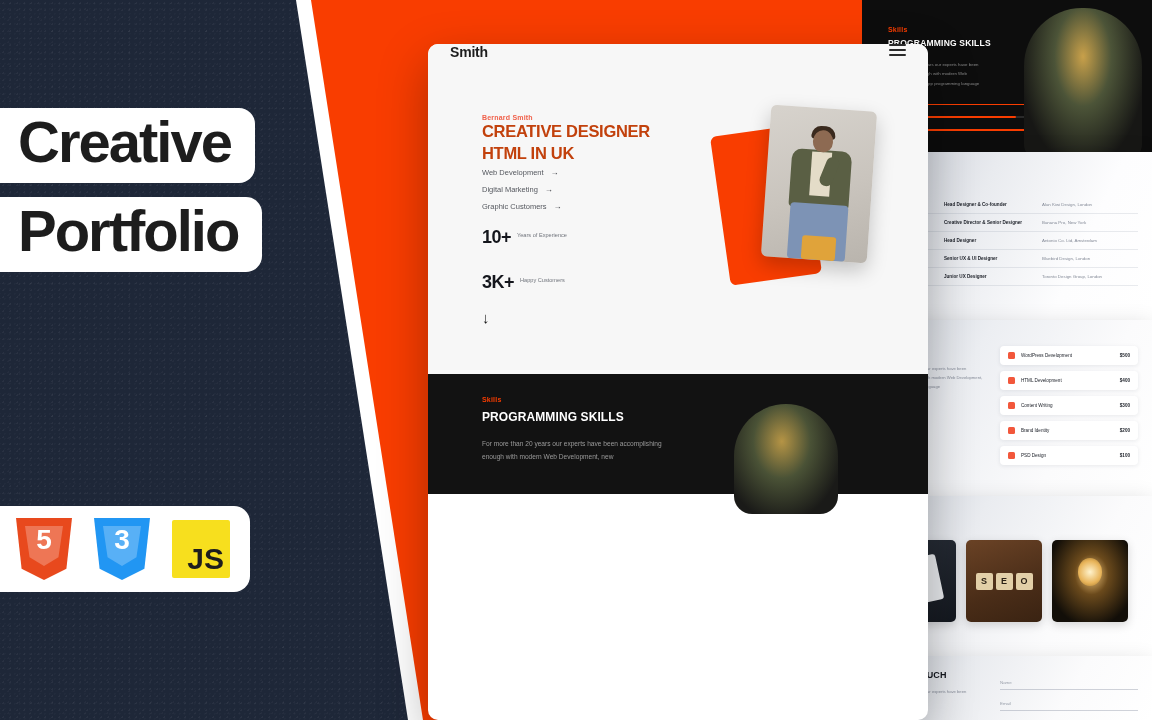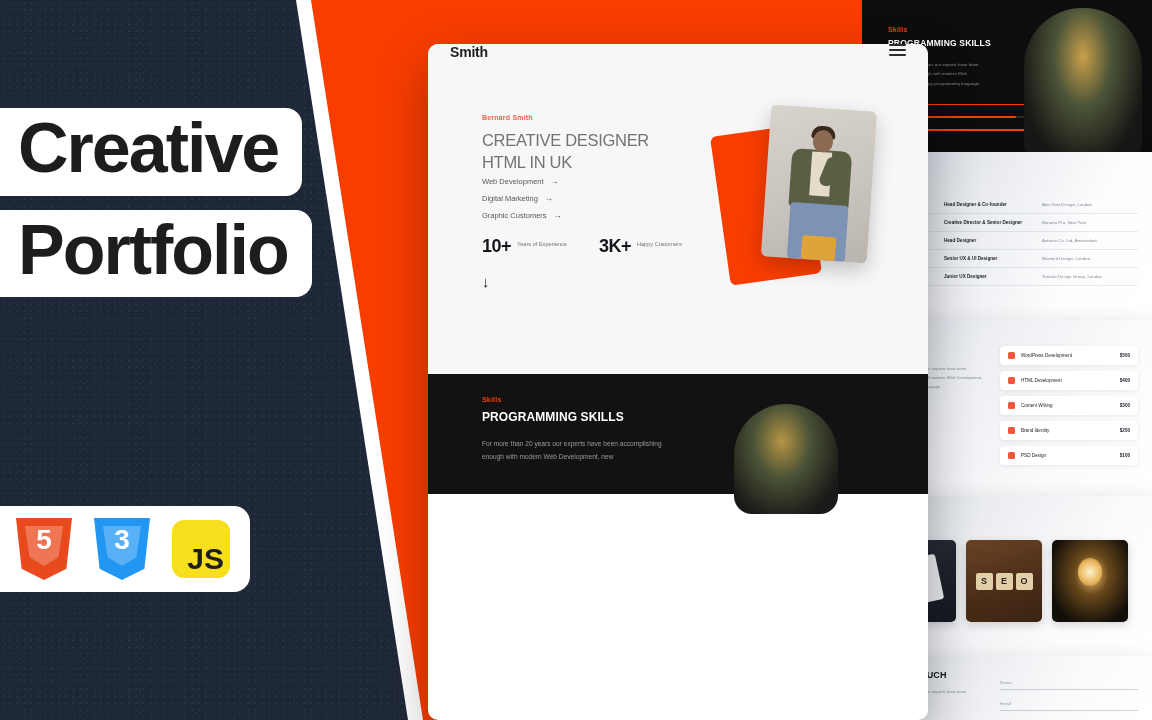--- a/index.html
+++ b/index.html
@@ -38,21 +38,21 @@
 
   
   #title-stack {
     position:absolute; left:0; top:108px; z-index:20;
     display:flex; flex-direction:column; align-items:flex-start; gap:14px;
   }
   .title-chip {
     background:#ffffff;
     border-radius:0 16px 16px 0;
     padding:4px 24px 10px 18px;
-    font-size:70px; line-height:1.05;
+    font-size:58px; line-height:1.05;
     font-weight:800; letter-spacing:-2px;
     color:#1d1d1d;
     white-space:nowrap;
   }
 
   
   #tech-badges {
     position:absolute; left:0; top:506px; z-index:20;
     background:#fff; border-radius:0 16px 16px 0;
     padding:12px 20px 12px 16px;
@@ -71,21 +71,21 @@
   .shield-inner {
     position:absolute; left:9px; top:8px; width:38px; height:40px;
     clip-path: polygon(0 0, 100% 0, 88% 78%, 50% 100%, 12% 78%);
     background:rgba(255,255,255,.25);
   }
   .shield-glyph {
     position:relative; z-index:2; font-size:28px; font-weight:800;
     color:#ffffff; line-height:1; padding-bottom:10px;
   }
   .badge-js {
-    width:58px; height:58px; background:#f7df1e; border-radius:12px;
+    width:58px; height:58px; background:#f7df1e; border-radius:2px;
     display:flex; align-items:flex-end; justify-content:flex-end;
     padding:0 6px 2px 0;
     font-size:30px; font-weight:800; color:#1d1d1d;
   }
 
   
   #mock-main {
     position:absolute; left:428px; top:44px; width:500px; height:676px;
     background:#ffffff; border-radius:10px;
     box-shadow:0 18px 50px rgba(0,0,0,.30);
@@ -97,30 +97,30 @@
     padding:0 22px;
   }
   #mock-logo { font-size:14px; font-weight:700; color:#1d1d1d; letter-spacing:-.2px; }
   .hamburger { display:flex; flex-direction:column; gap:3px; cursor:pointer; }
   .hamburger span { display:block; width:17px; height:2px; background:#2b2b2b; border-radius:1px; }
 
   #hero { background:#f7f7f7; height:288px; position:relative; padding:28px 0 0 54px; }
   .eyebrow { font-size:7px; font-weight:700; color:#f0604a; letter-spacing:.2px; }
   .eyebrow-red { color:#f93d00; }
   #hero-title {
-    margin-top:9px; font-size:16.5px; font-weight:400; color:#737373;
+    font-size:16.5px; font-weight:700; color:#c2410c;
     line-height:1.32; letter-spacing:-.3px;
   }
   #hero-links { margin-top:3px; }
   .hero-link {
     font-size:7.5px; color:#55585f; margin-bottom:8px;
     display:flex; align-items:center; gap:7px; cursor:pointer;
   }
   .hero-link .arr { font-size:8px; color:#33363c; }
-  #hero-stats { margin-top:16px; display:flex; gap:32px; align-items:flex-start; }
+  #hero-stats { margin-top:16px; display:flex; gap:24px; align-items:flex-start;flex-direction:column; }
   .stat { display:flex; align-items:flex-start; gap:6px; }
   .stat-num { font-size:18px; font-weight:800; color:#14161c; letter-spacing:-.5px; }
   .stat-lbl { font-size:5.6px; color:#70747c; line-height:1.5; padding-top:4px; }
   #scroll-arrow { margin-top:16px; font-size:15px; color:#1d1d1d; }
 
   #hero-photos { position:absolute; right:48px; top:22px; width:160px; height:180px; }
   #photo-orange {
     position:absolute; left:0; top:22px; width:92px; height:150px;
     background:#f93d00; border-radius:6px; transform:rotate(-8deg);
   }

